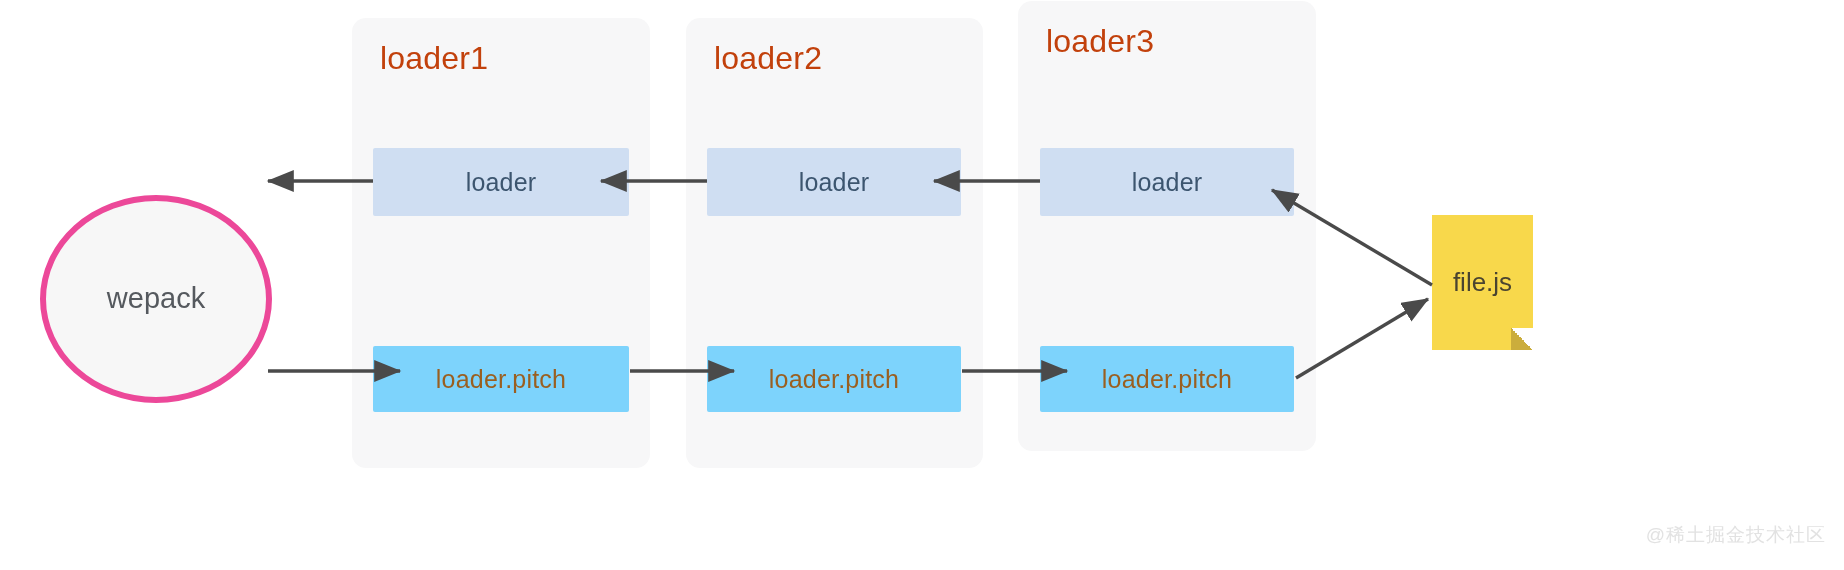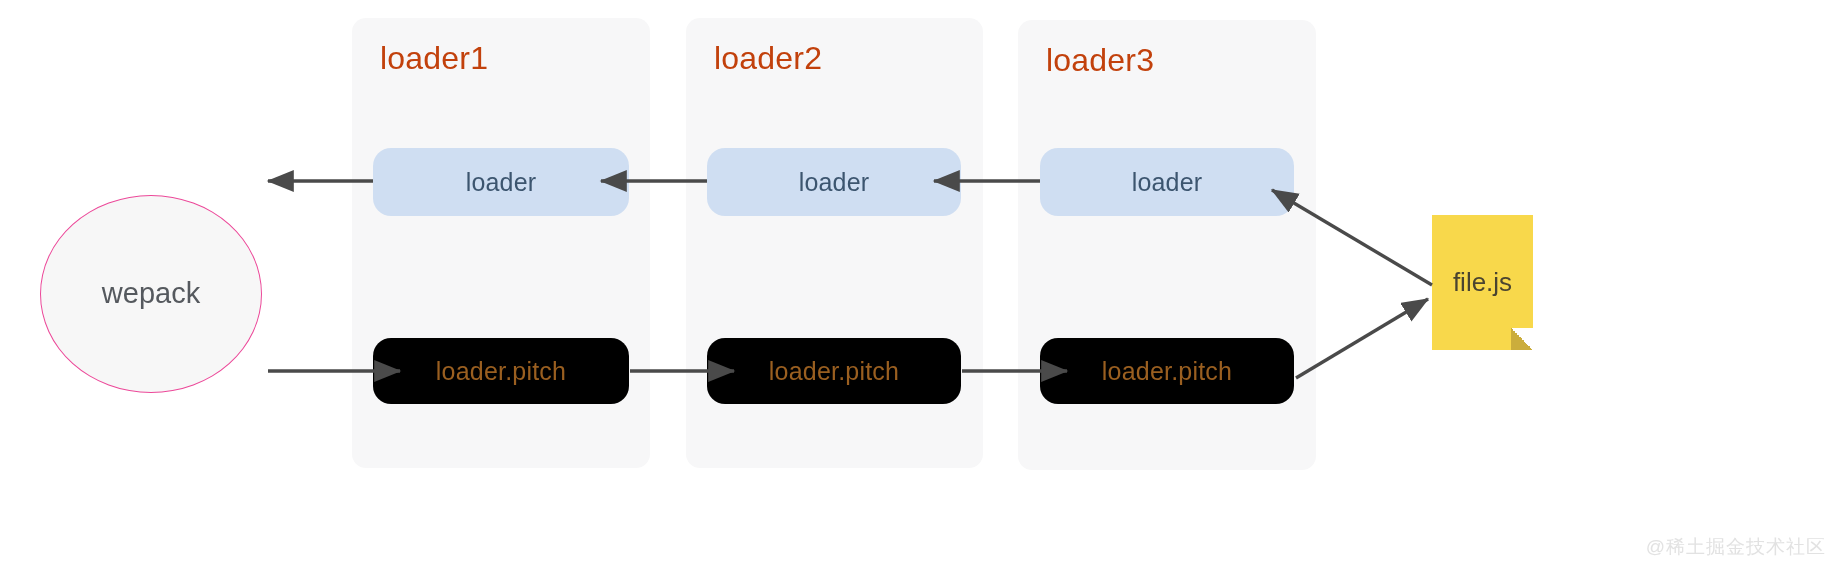--- a/index.html
+++ b/index.html
@@ -28,41 +28,42 @@
     left: 28px;
     top: 22px;
     font-size: 32px;
     color: #c2410c;
     letter-spacing: 0.2px;
     font-weight: 400;
     white-space: nowrap;
   }
   .chip {
     position: absolute;
-    border-radius: 18px;
+    border-radius: 2px;
     display: flex;
     align-items: center;
     justify-content: center;
     font-size: 25px;
     letter-spacing: 0.2px;
     box-sizing: border-box;
   }
   .chip-loader {
     background: #cfdef2;
     color: #3c556f;
   }
   .chip-pitch {
-    background: #000000;
+    background: #7dd3fc;
     color: #9a5f20;
+    margin-top: 8px;
   }
   .circle {
     position: absolute;
     border-radius: 50%;
     background: #f7f7f7;
-    border: 1px solid #ec4899;
+    border: 6px solid #ec4899;
     display: flex;
     flex-direction: column;
     align-items: center;
     justify-content: center;
     color: #55595e;
     font-size: 29px;
     line-height: 1.5;
     text-align: center;
   }
   .note {
@@ -87,21 +88,21 @@
     position: absolute;
     left: 0;
     top: 0;
     width: 1844px;
     height: 570px;
     pointer-events: none;
   }
   .watermark {
     position: absolute;
     right: 18px;
-    bottom: 10px;
+    bottom: 22px;
     font-size: 19px;
     color: #e2e2e2;
     letter-spacing: 1px;
     white-space: nowrap;
   }
 </style>
 </head>
 <body>
 
 <div id="stage">
@@ -123,21 +124,21 @@
   <div class="panel" style="left:686px; top:18px; width:297px; height:450px;text-align:right;">
     <div class="panel-title">loader2</div>
   </div>
   <div class="chip chip-loader" style="left:707px; top:148px; width:254px; height:68px;">
     <span>loader</span>
   </div>
   <div class="chip chip-pitch" style="left:707px; top:338px; width:254px; height:66px;">
     <span>loader.pitch</span>
   </div>
 
-  <div class="panel" style="left:1018px; top:20px; width:298px; height:450px;">
+  <div class="panel" style="left:1018px; top:1px; width:298px; height:450px;">
     <div class="panel-title">loader3</div>
   </div>
   <div class="chip chip-loader" style="left:1040px; top:148px; width:254px; height:68px;">
     <span>loader</span>
   </div>
   <div class="chip chip-pitch" style="left:1040px; top:338px; width:254px; height:66px;">
     <span>loader.pitch</span>
   </div>
 
   <div class="note" style="left:1432px; top:215px; width:101px; height:135px;">

